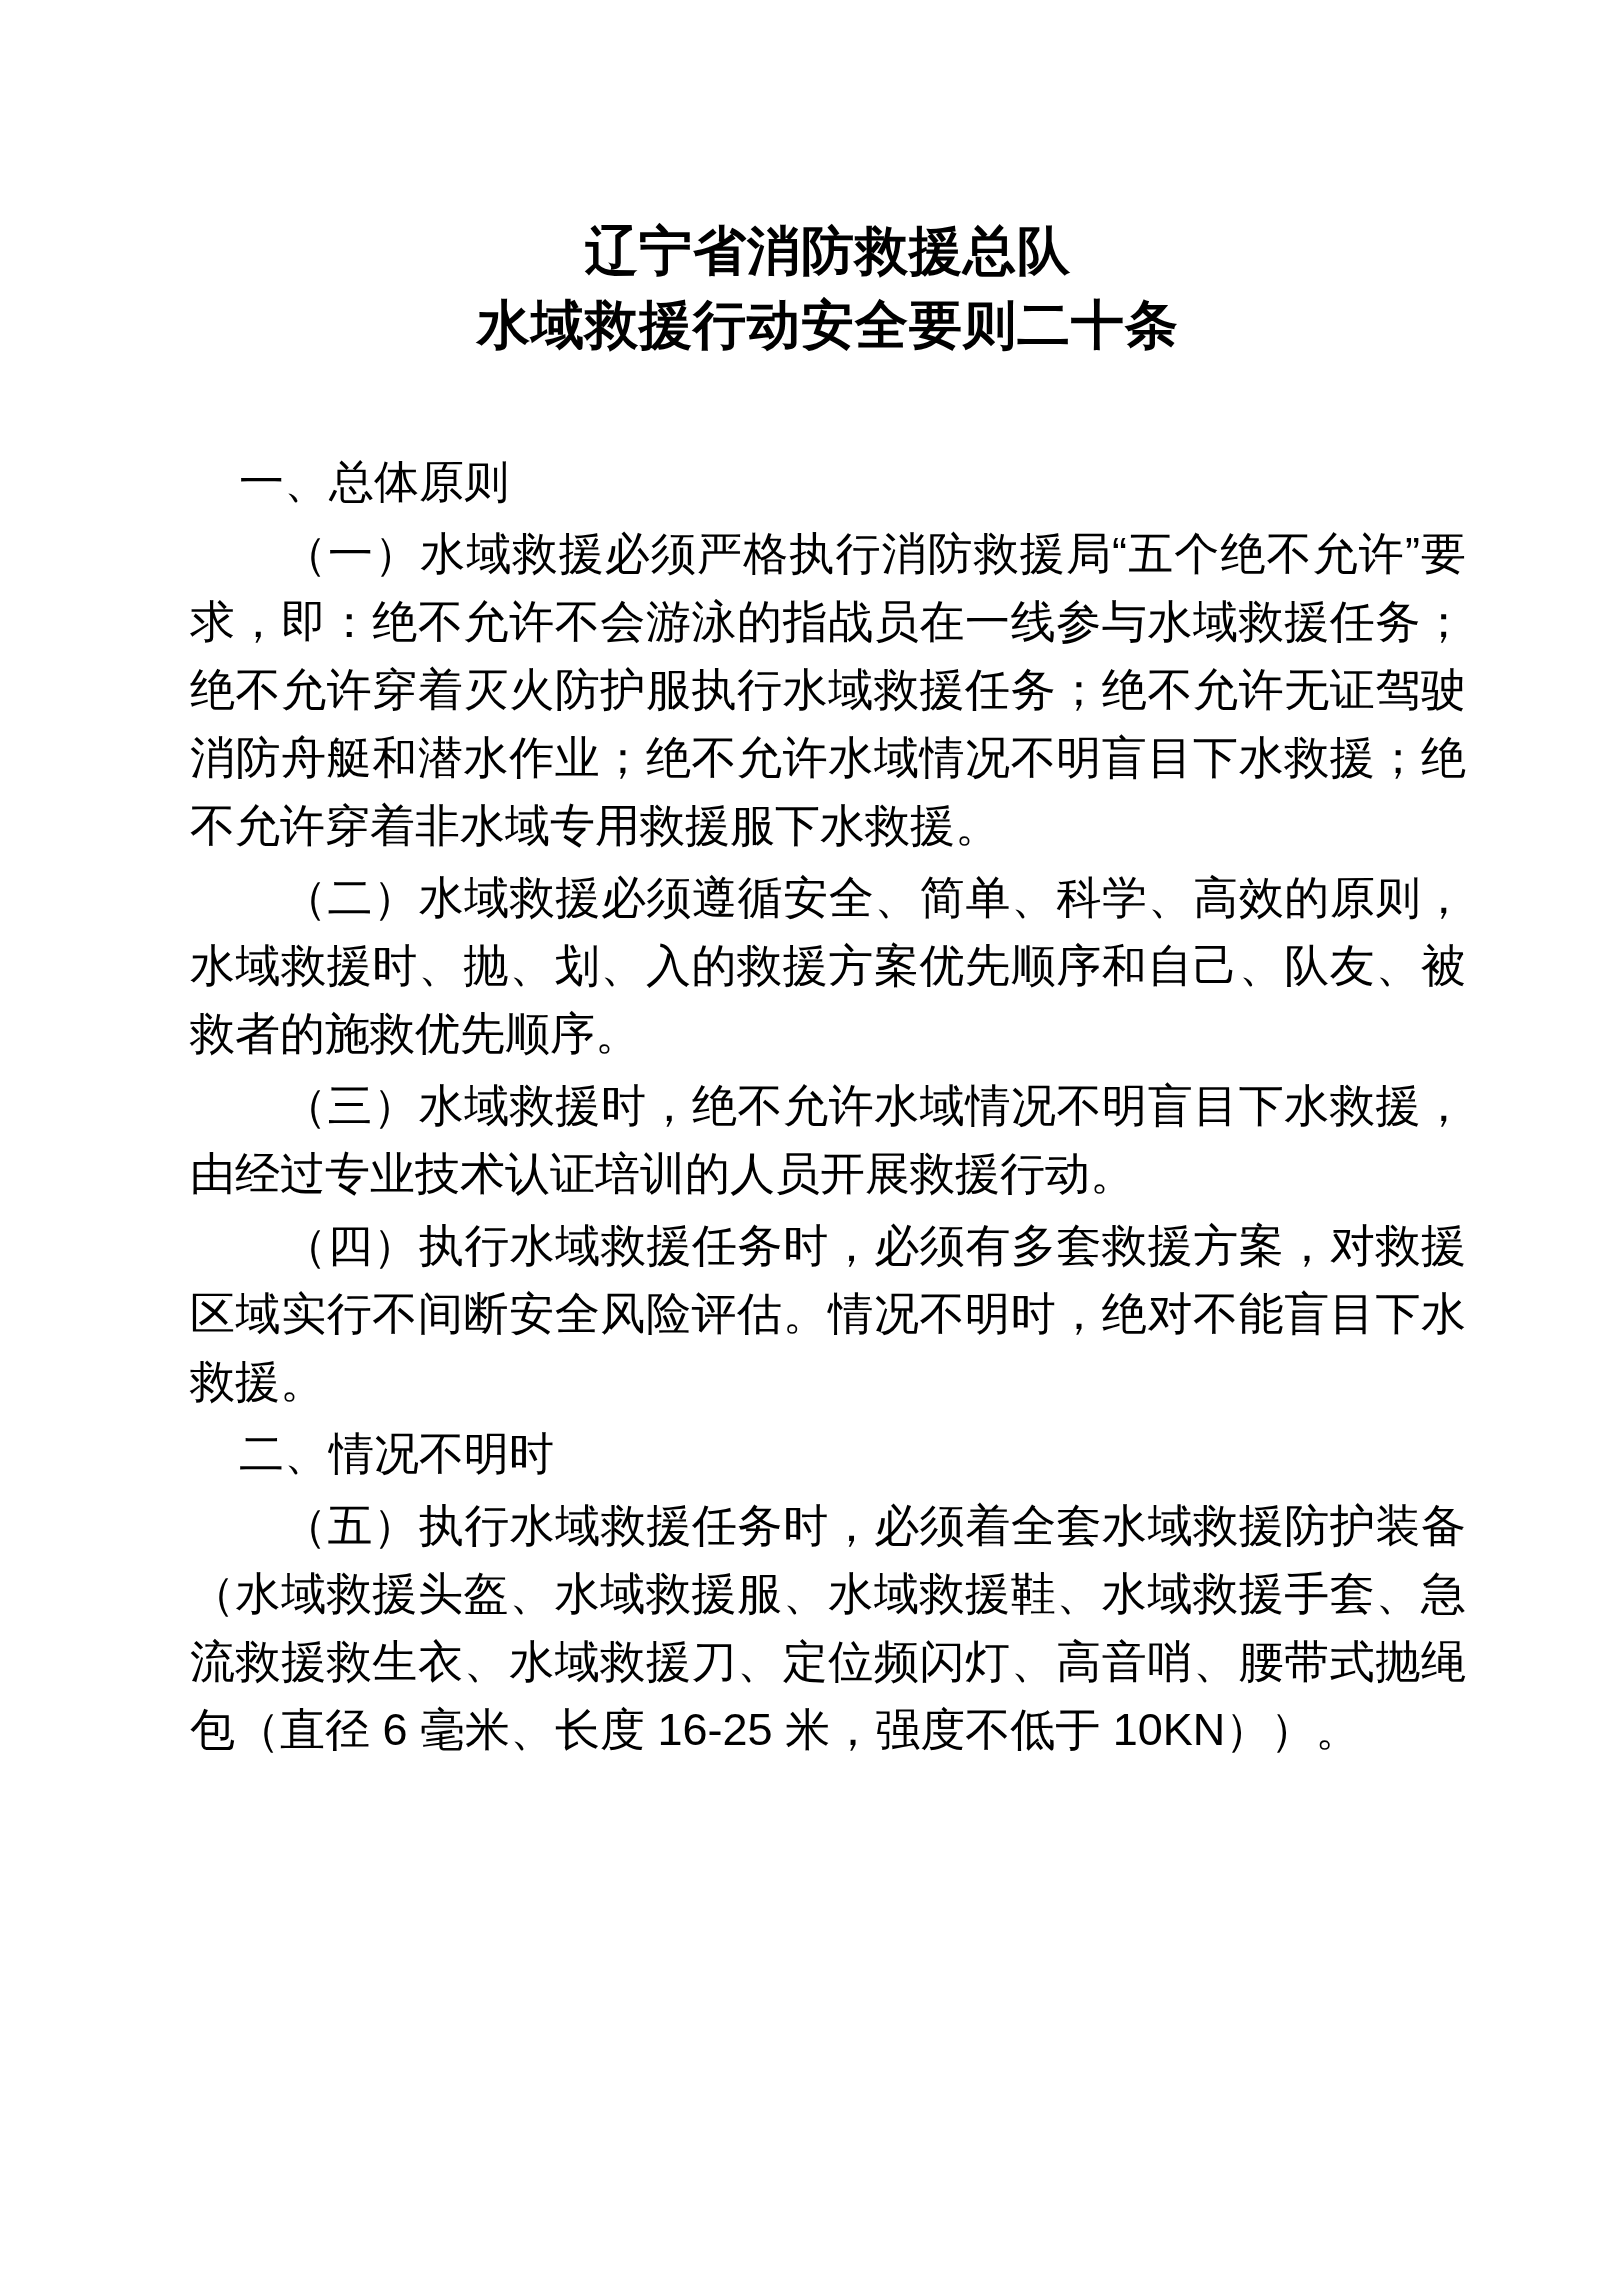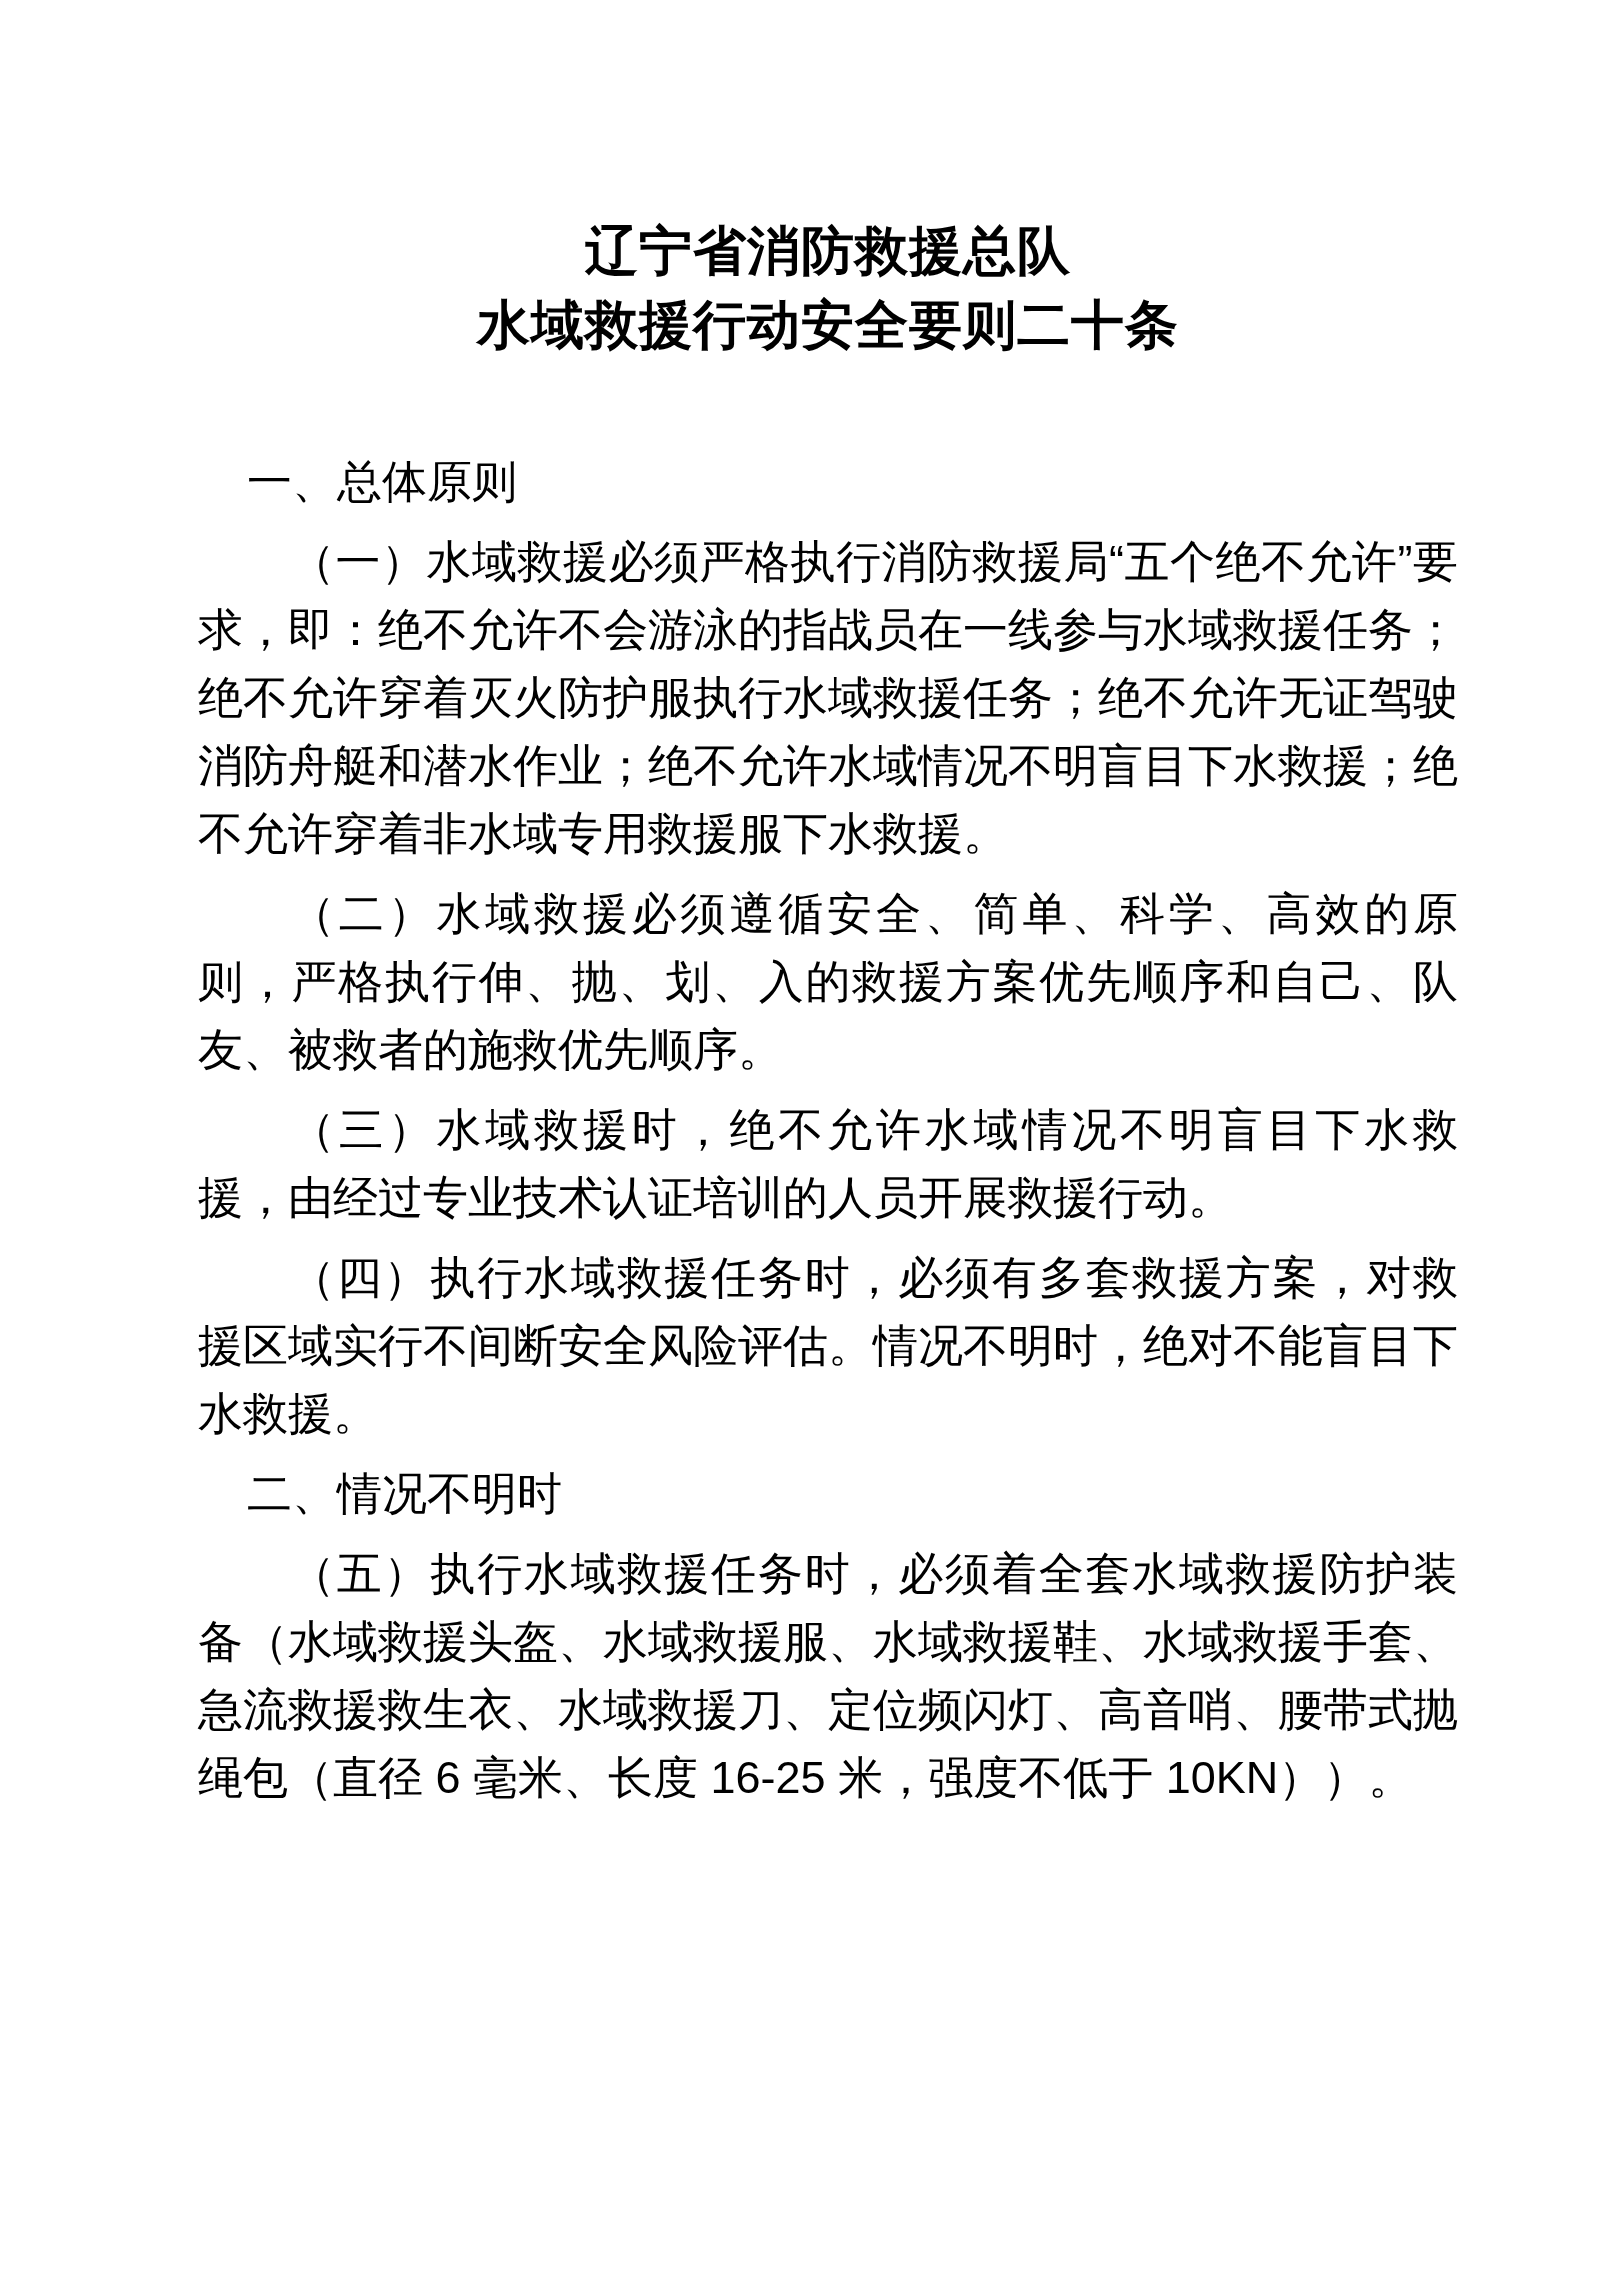--- a/index.html
+++ b/index.html
@@ -37,21 +37,21 @@
     white-space: nowrap;
   }
   .body-block {
     margin-top: 86px;
   }
   .para {
     font-size: 45px;
     line-height: 68px;
     text-align: justify;
     text-justify: inter-character;
-    margin: 12px;
+    margin: 4px;
     letter-spacing: 0px;
   }
   .para.section {
     text-indent: 49px;
   }
   .para.item {
     text-indent: 92px;
   }
   .page-number {
     position: absolute;
@@ -75,21 +75,21 @@
       <div class="title-line">辽宁省消防救援总队</div>
       <div class="title-line">水域救援行动安全要则二十条</div>
     </div>
 
     <div class="body-block">
 
       <p class="para section">一、总体原则</p>
 
       <p class="para item">（一）水域救援必须严格执行消防救援局“五个绝不允许”要求，即：绝不允许不会游泳的指战员在一线参与水域救援任务；绝不允许穿着灭火防护服执行水域救援任务；绝不允许无证驾驶消防舟艇和潜水作业；绝不允许水域情况不明盲目下水救援；绝不允许穿着非水域专用救援服下水救援。</p>
 
-      <p class="para item">（二）水域救援必须遵循安全、简单、科学、高效的原则，严格执行伸、抛、划、入的救援方案优先顺序和自己、队友、被救者的施救优先顺序。</p>
+      <p class="para item">（二）水域救援必须遵循安全、简单、科学、高效的原则，水域救援时、抛、划、入的救援方案优先顺序和自己、队友、被救者的施救优先顺序。</p>
 
       <p class="para item">（三）水域救援时，绝不允许水域情况不明盲目下水救援，由经过专业技术认证培训的人员开展救援行动。</p>
 
       <p class="para item">（四）执行水域救援任务时，必须有多套救援方案，对救援区域实行不间断安全风险评估。情况不明时，绝对不能盲目下水救援。</p>
 
       <p class="para section">二、情况不明时</p>
 
       <p class="para item">（五）执行水域救援任务时，必须着全套水域救援防护装备（水域救援头盔、水域救援服、水域救援鞋、水域救援手套、急流救援救生衣、水域救援刀、定位频闪灯、高音哨、腰带式抛绳包（直径 6 毫米、长度 16-25 米，强度不低于 10KN））。</p>
 
     </div>

